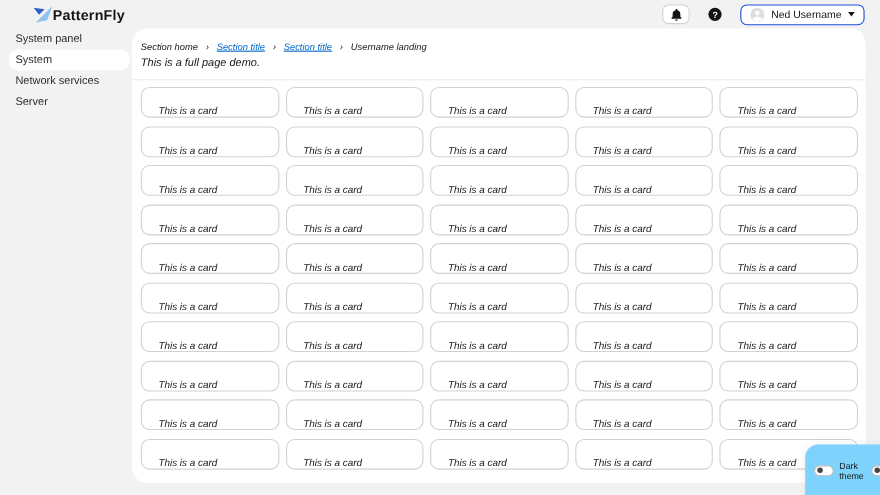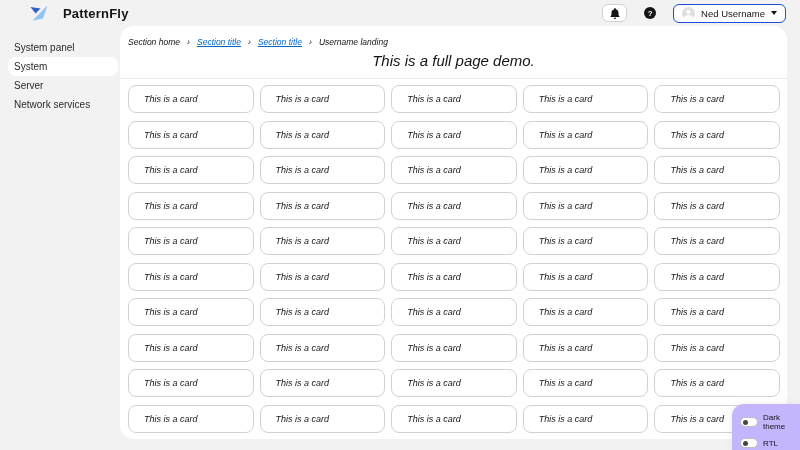--- a/index.html
+++ b/index.html
@@ -7,75 +7,75 @@
   body {
     background:#f2f2f2;
     font-family:"Liberation Sans", sans-serif;
     color:#151515;
     overflow:hidden;
     position:relative;
   }
 
   
   .masthead { height:26px; display:flex; align-items:center; padding:0 14px 0 30px; }
-  .brand { display:flex; align-items:center; gap:15px; }
+  .brand { display:flex; align-items:center; gap:0; }
   .brand-text { font-size:13px; font-weight:bold; letter-spacing:.2px; }
   .masthead-right { margin-left:auto; display:flex; align-items:center; gap:17px; }
   .bell-btn {
     width:25px; height:18px; background:#fff; border:1px solid #d2d2d2;
     border-radius:6px; display:flex; align-items:center; justify-content:center; cursor:pointer;
   }
   .help-btn {
     width:12px; height:12px; border-radius:50%; background:#151515; color:#fff;
     font-size:8px; font-weight:bold; display:flex; align-items:center; justify-content:center; cursor:pointer;
   }
   .user-btn {
     height:19px; background:#fff; border:1px solid #1d4ed8; border-radius:6px;
     display:flex; align-items:center; gap:6px; padding:0 8px; font-size:9.5px; cursor:pointer;
   }
   .caret-down {
     width:0; height:0; border-left:3.5px solid transparent;
     border-right:3.5px solid transparent; border-top:4px solid #151515;
   }
 
   
-  .sidebar { position:absolute; left:0; top:30px; bottom:0; width:120px; padding-top:8px; }
+  .sidebar { position:absolute; left:0; top:18px; bottom:0; width:120px; padding-top:8px; }
   .nav-item {
     height:19px; display:flex; align-items:center; font-size:10px; color:#2b2b2b;
     margin:0 2px 0 8px; padding-left:6px; border-radius:8px; cursor:pointer;
   }
   .nav-item.selected { background:#ffffff; }
 
   
   .main-panel {
     position:absolute; left:120px; top:26px; width:667px; height:413px;
     background:#fff; border-radius:14px; overflow:hidden;font-style:italic;
   }
   .page-header { padding:11px 8px 9px 8px; border-bottom:1px solid #ebebeb; }
   .breadcrumb { display:flex; align-items:center; gap:7px; font-size:8.5px; }
   .breadcrumb-link { color:#0066cc; text-decoration:underline; cursor:pointer; }
   .breadcrumb-sep { font-size:9px; color:#151515; line-height:1; }
   .page-title { font-size:15.5px; font-weight:bold; margin-top:7px; }
-  .page-subtitle { font-size:15px; margin-top:5px;text-align:center; }
+  .page-subtitle { font-size:10px; margin-top:5px; }
 
   .cards-grid {
     display:grid; grid-template-columns:repeat(5,1fr);
     gap:7.5px 6px; padding:6px 7px 0 8px;
   }
   .card {
     height:28px; background:#fff; border:1px solid #d2d2d2; border-radius:8px;
-    display:flex; align-items:center; padding-left:15px; font-size:9px;
+    display:flex; align-items:flex-end; padding-left:15px; font-size:9px;
   }
 
   
   .toggle-panel {
     position:absolute; right:0; bottom:0; width:68px; height:46px;
-    background:#c4b5fd; border-top-left-radius:12px;
+    background:#7dd3fc; border-top-left-radius:12px;
     box-shadow:0 0 8px rgba(0,0,0,.07);
-    padding:9px 2px 8px 8px; display:flex; flex-direction:column; gap:7px;
+    padding:9px 2px 8px 8px; display:flex; flex-direction:row; gap:7px;
   }
   .toggle-row { display:flex; align-items:center; gap:5px; font-size:8px; }
   .switch {
     width:18px; height:10px; border:1px solid #bdbdbd; border-radius:6px;
     background:#fff; position:relative; flex:none; cursor:pointer;
   }
   .switch .knob {
     position:absolute; left:1.5px; top:1.5px; width:5px; height:5px;
     border-radius:50%; background:#454545;
   }
@@ -114,22 +114,22 @@
       </span>
       <span>Ned Username</span>
       <span class="caret-down"></span>
     </div>
   </div>
 </header>
 
 <nav class="sidebar" id="sidebar-nav">
     <div class="nav-item">System panel</div>
     <div class="nav-item selected">System</div>
+    <div class="nav-item">Network services</div>
     <div class="nav-item">Server</div>
-    <div class="nav-item">Network services</div>
   </nav>
 
 <main class="main-panel">
   <div class="page-header">
     <div class="breadcrumb" id="breadcrumb">
         <span class="breadcrumb-item">Section home</span>
         <span class="breadcrumb-sep">›</span>
         <span class="breadcrumb-link">Section title</span>
         <span class="breadcrumb-sep">›</span>
         <span class="breadcrumb-link">Section title</span>

